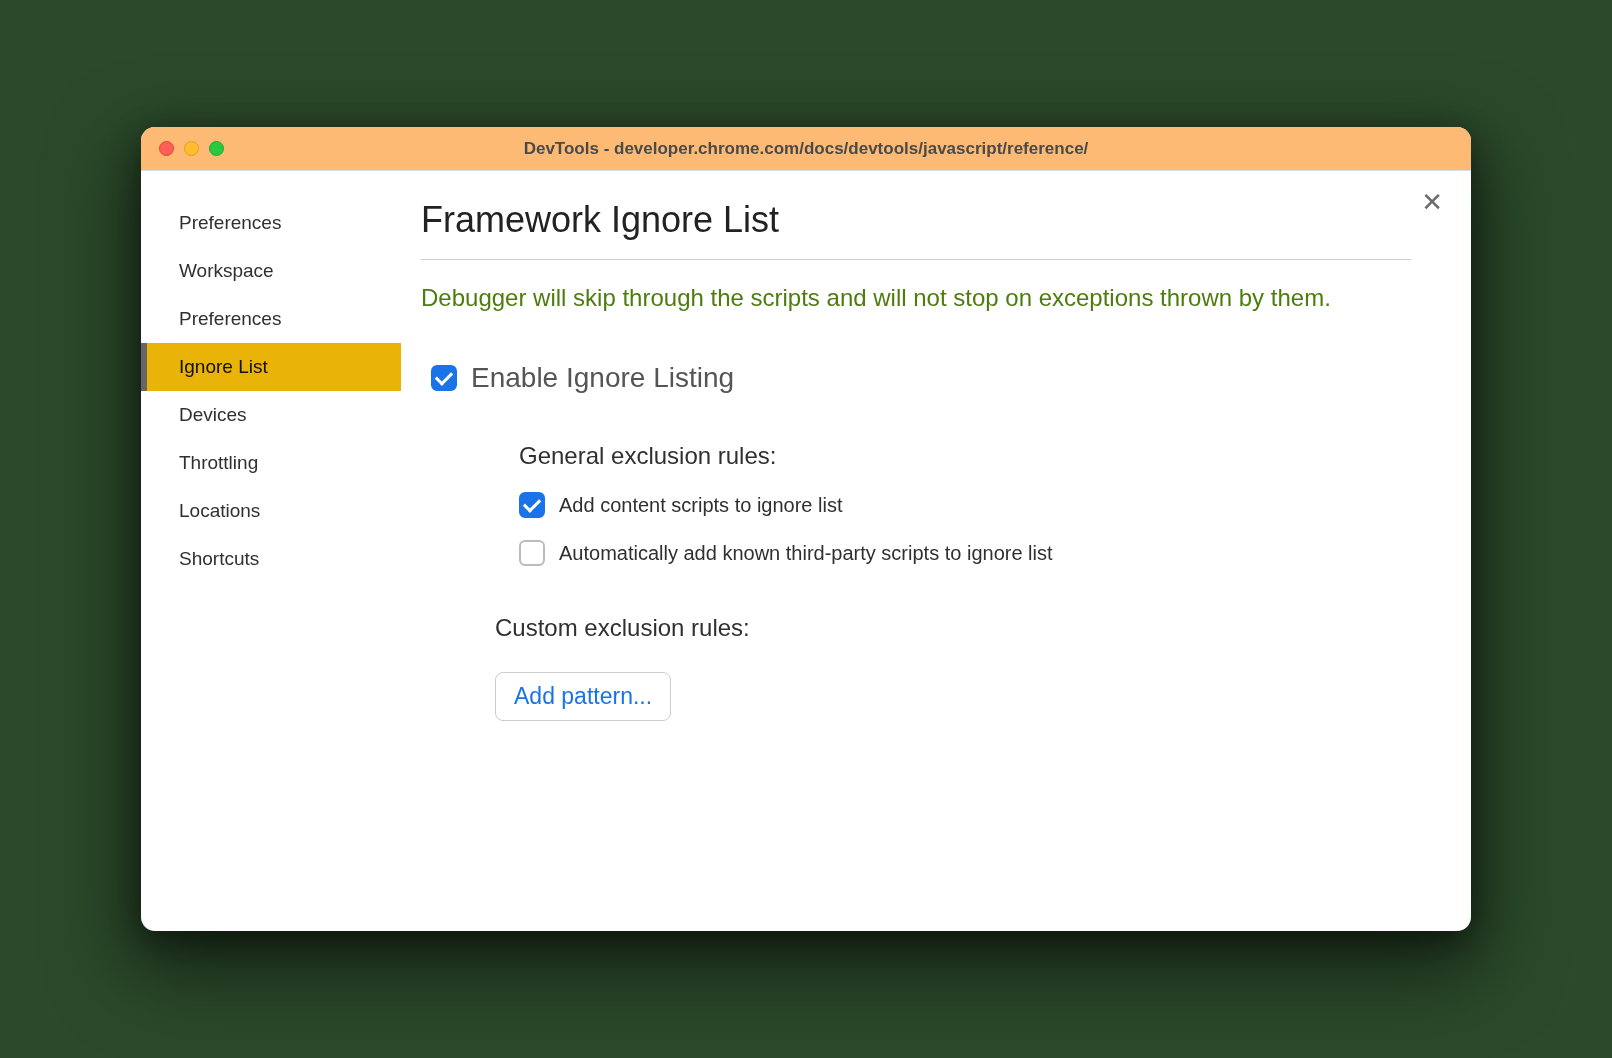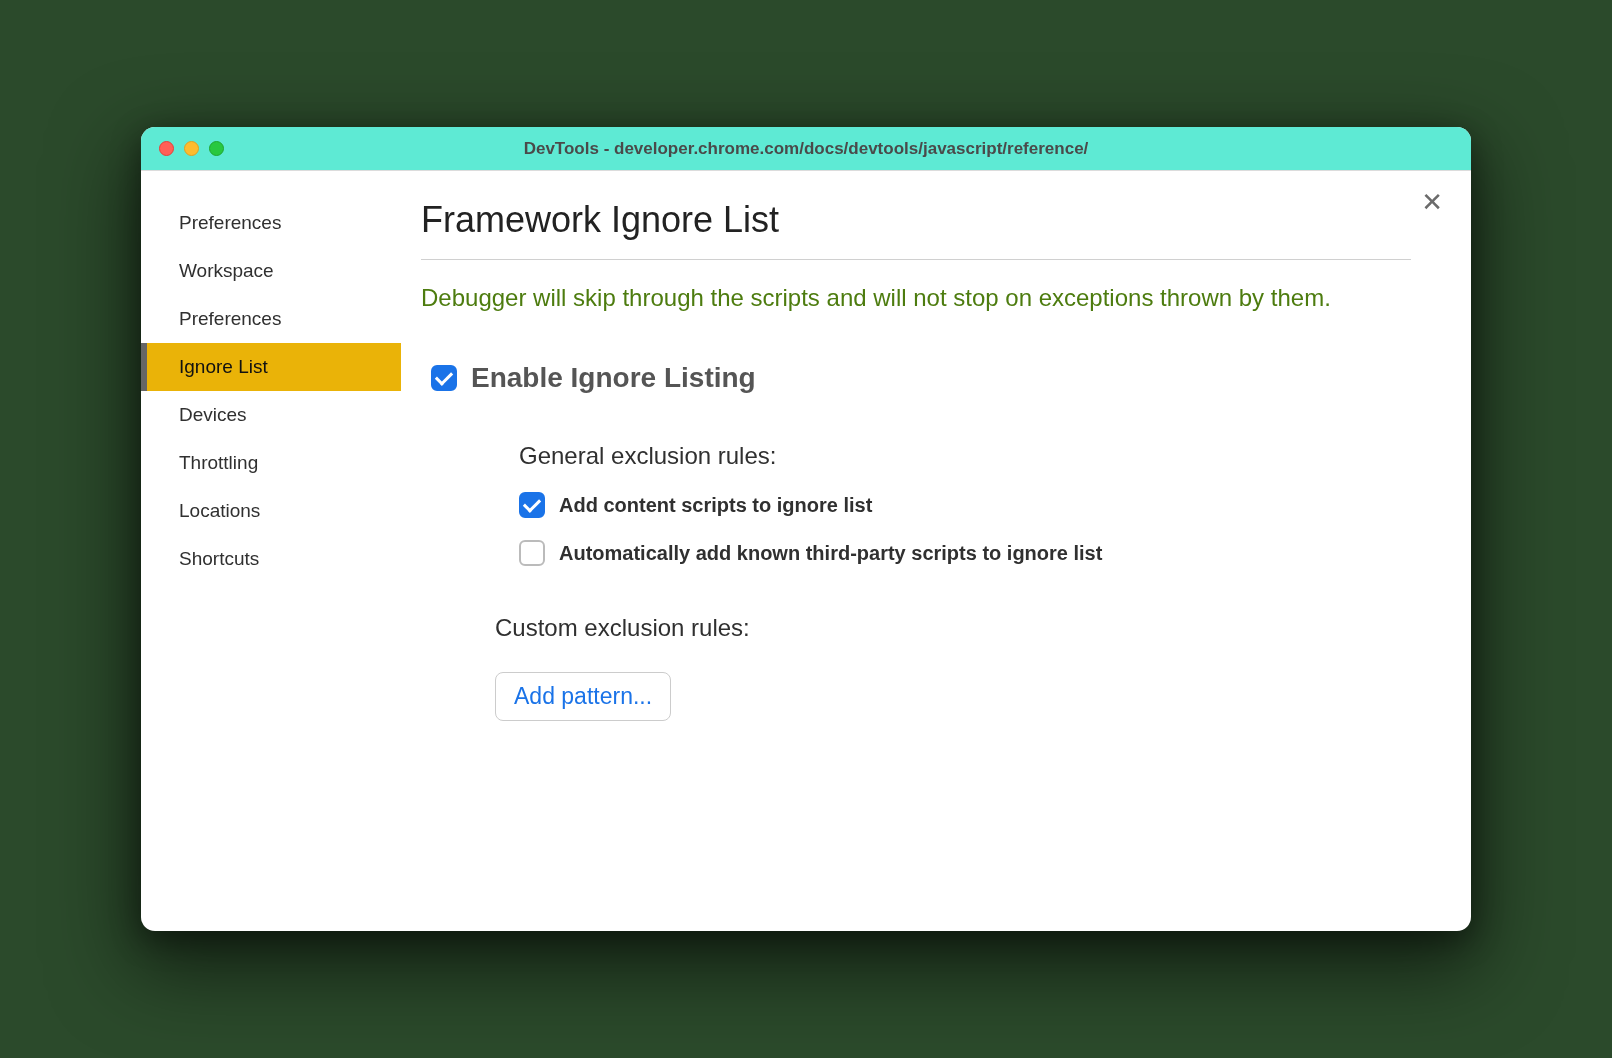--- a/index.html
+++ b/index.html
@@ -17,21 +17,21 @@
       height: 804px;
       background: #fff;
       border-radius: 14px;
       box-shadow: 0 30px 80px 10px rgba(0,0,0,0.55), 0 8px 30px rgba(0,0,0,0.4);
       overflow: hidden;
       display: flex;
       flex-direction: column;
     }
     .titlebar {
       height: 44px;
-      background: #5eead4;
+      background: #fdba74;
       border-bottom: 1px solid #dcdcdc;
       display: flex;
       align-items: center;
       padding: 0 18px;
       position: relative;
     }
     .traffic-lights {
       display: flex;
       gap: 10px;
     }
@@ -105,21 +105,20 @@
       font-size: 24px;
       color: #4d7c0f;
       line-height: 1.35;
       margin-bottom: 48px;
     }
     .checkbox-row {
       display: flex;
       align-items: center;
       gap: 14px;
       margin-bottom: 22px;
-      font-weight: bold;
     }
     .checkbox-row.large {
       margin-left: 10px;
       margin-bottom: 48px;
     }
     .checkbox-row.large .cb-label { font-size: 28px; color: #555; }
     .checkbox {
       width: 26px;
       height: 26px;
       border-radius: 6px;

